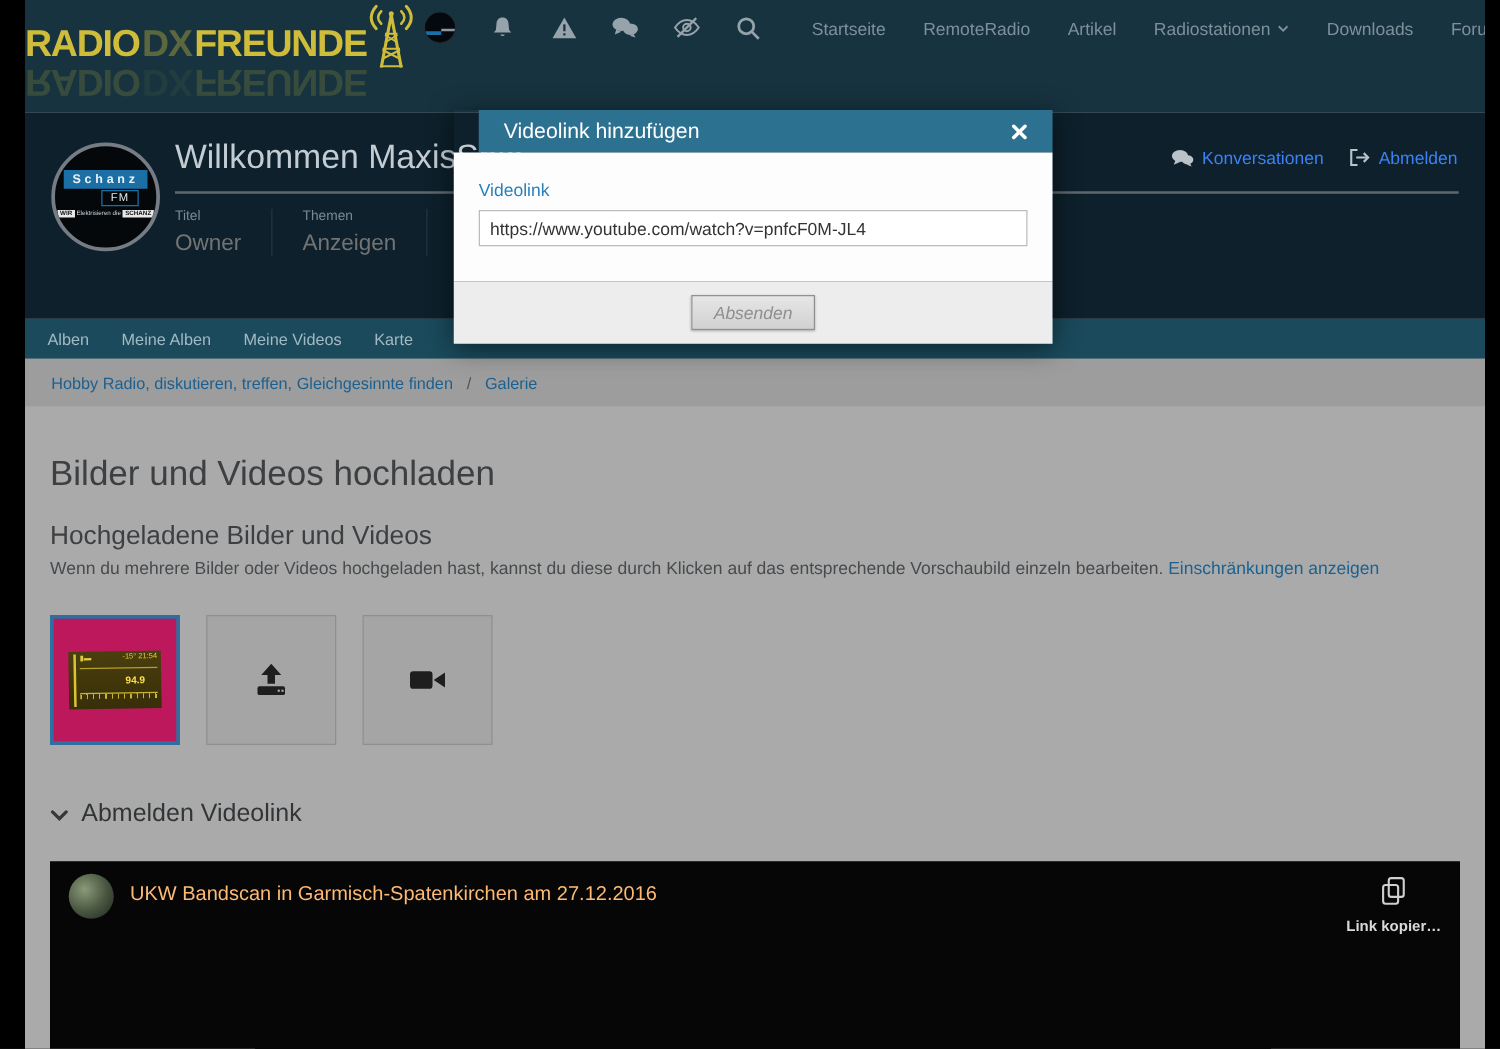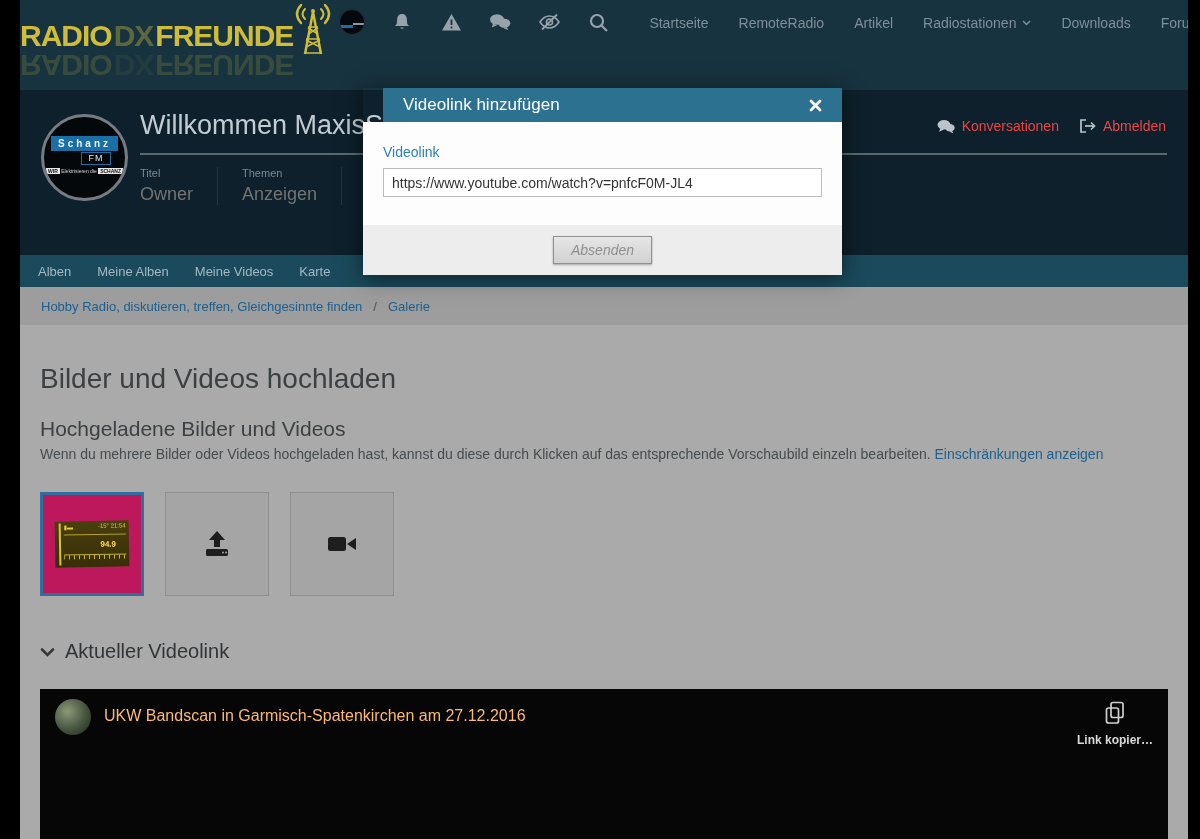--- a/index.html
+++ b/index.html
@@ -43,21 +43,21 @@
   .av-strip{margin-top:3px;font-size:5px;color:#cfd6da;white-space:nowrap;}
   .av-strip b{background:#e8e8e8;color:#101010;padding:0 2px;font-weight:700;}
   .banner-title{position:absolute;left:120px;top:20px;font-size:27px;font-weight:300;color:#c3ccd2;white-space:nowrap;}
   .banner-rule{position:absolute;left:120px;right:21px;top:63px;height:2px;background:#5d686e;}
   .banner-stats{position:absolute;left:120px;top:77px;display:flex;}
   .stat{padding:0 24px;border-left:1px solid #24343e;}
   .stat:first-child{padding-left:0;border-left:none;}
   .stat-label{font-size:11px;color:#7b8992;margin-bottom:5px;}
   .stat-value{font-size:18px;color:#737373;}
   .banner-actions{position:absolute;right:22px;top:28px;display:flex;gap:20px;align-items:center;}
-  .b-action{display:flex;align-items:center;gap:7px;color:#ef4444;font-size:14px;}
+  .b-action{display:flex;align-items:center;gap:7px;color:#3b82f6;font-size:14px;}
 
   
   .subnav{height:32px;background:#1a4a5b;display:flex;align-items:center;padding-left:18px;}
   .subnav a{color:#a3b9c3;font-size:13px;padding:0 13px;}
   .subnav a:first-child{padding-left:0;}
 
   
   .breadcrumb{height:38px;background:#9d9d9d;display:flex;align-items:center;padding:0 21px;font-size:13px;gap:11px;}
   .breadcrumb a{color:#1d6090;}
   .crumb-sep{color:#4e5357;}
@@ -312,21 +312,21 @@
             <rect x="1" y="3" width="18" height="14" rx="2.5"></rect>
             <path d="M20 10l9-6v12z"></path>
           </svg>
       </div>
     </div>
 
     <div class="section-head">
       <svg width="15" height="10" viewBox="0 0 15 10" fill="none" stroke="#35383a" stroke-width="2.6" stroke-linecap="round">
           <path d="M2 2.5 7.5 8 13 2.5"></path>
         </svg>
-      <span>Aktueller Videolink</span>
+      <span>Abmelden Videolink</span>
     </div>
 
     <div class="player">
       <div class="player-bar">
         <div class="ch-avatar"></div>
         <div class="pl-title">UKW Bandscan in Garmisch-Spatenkirchen am 27.12.2016</div>
         <div class="pl-copy">
           <svg width="22" height="24" viewBox="0 0 22 24" fill="none" stroke="#cfcfcf" stroke-width="1.7">
               <rect x="7" y="1.5" width="12" height="15" rx="2"></rect>
               <rect x="2.5" y="7" width="12" height="15" rx="2"></rect>

